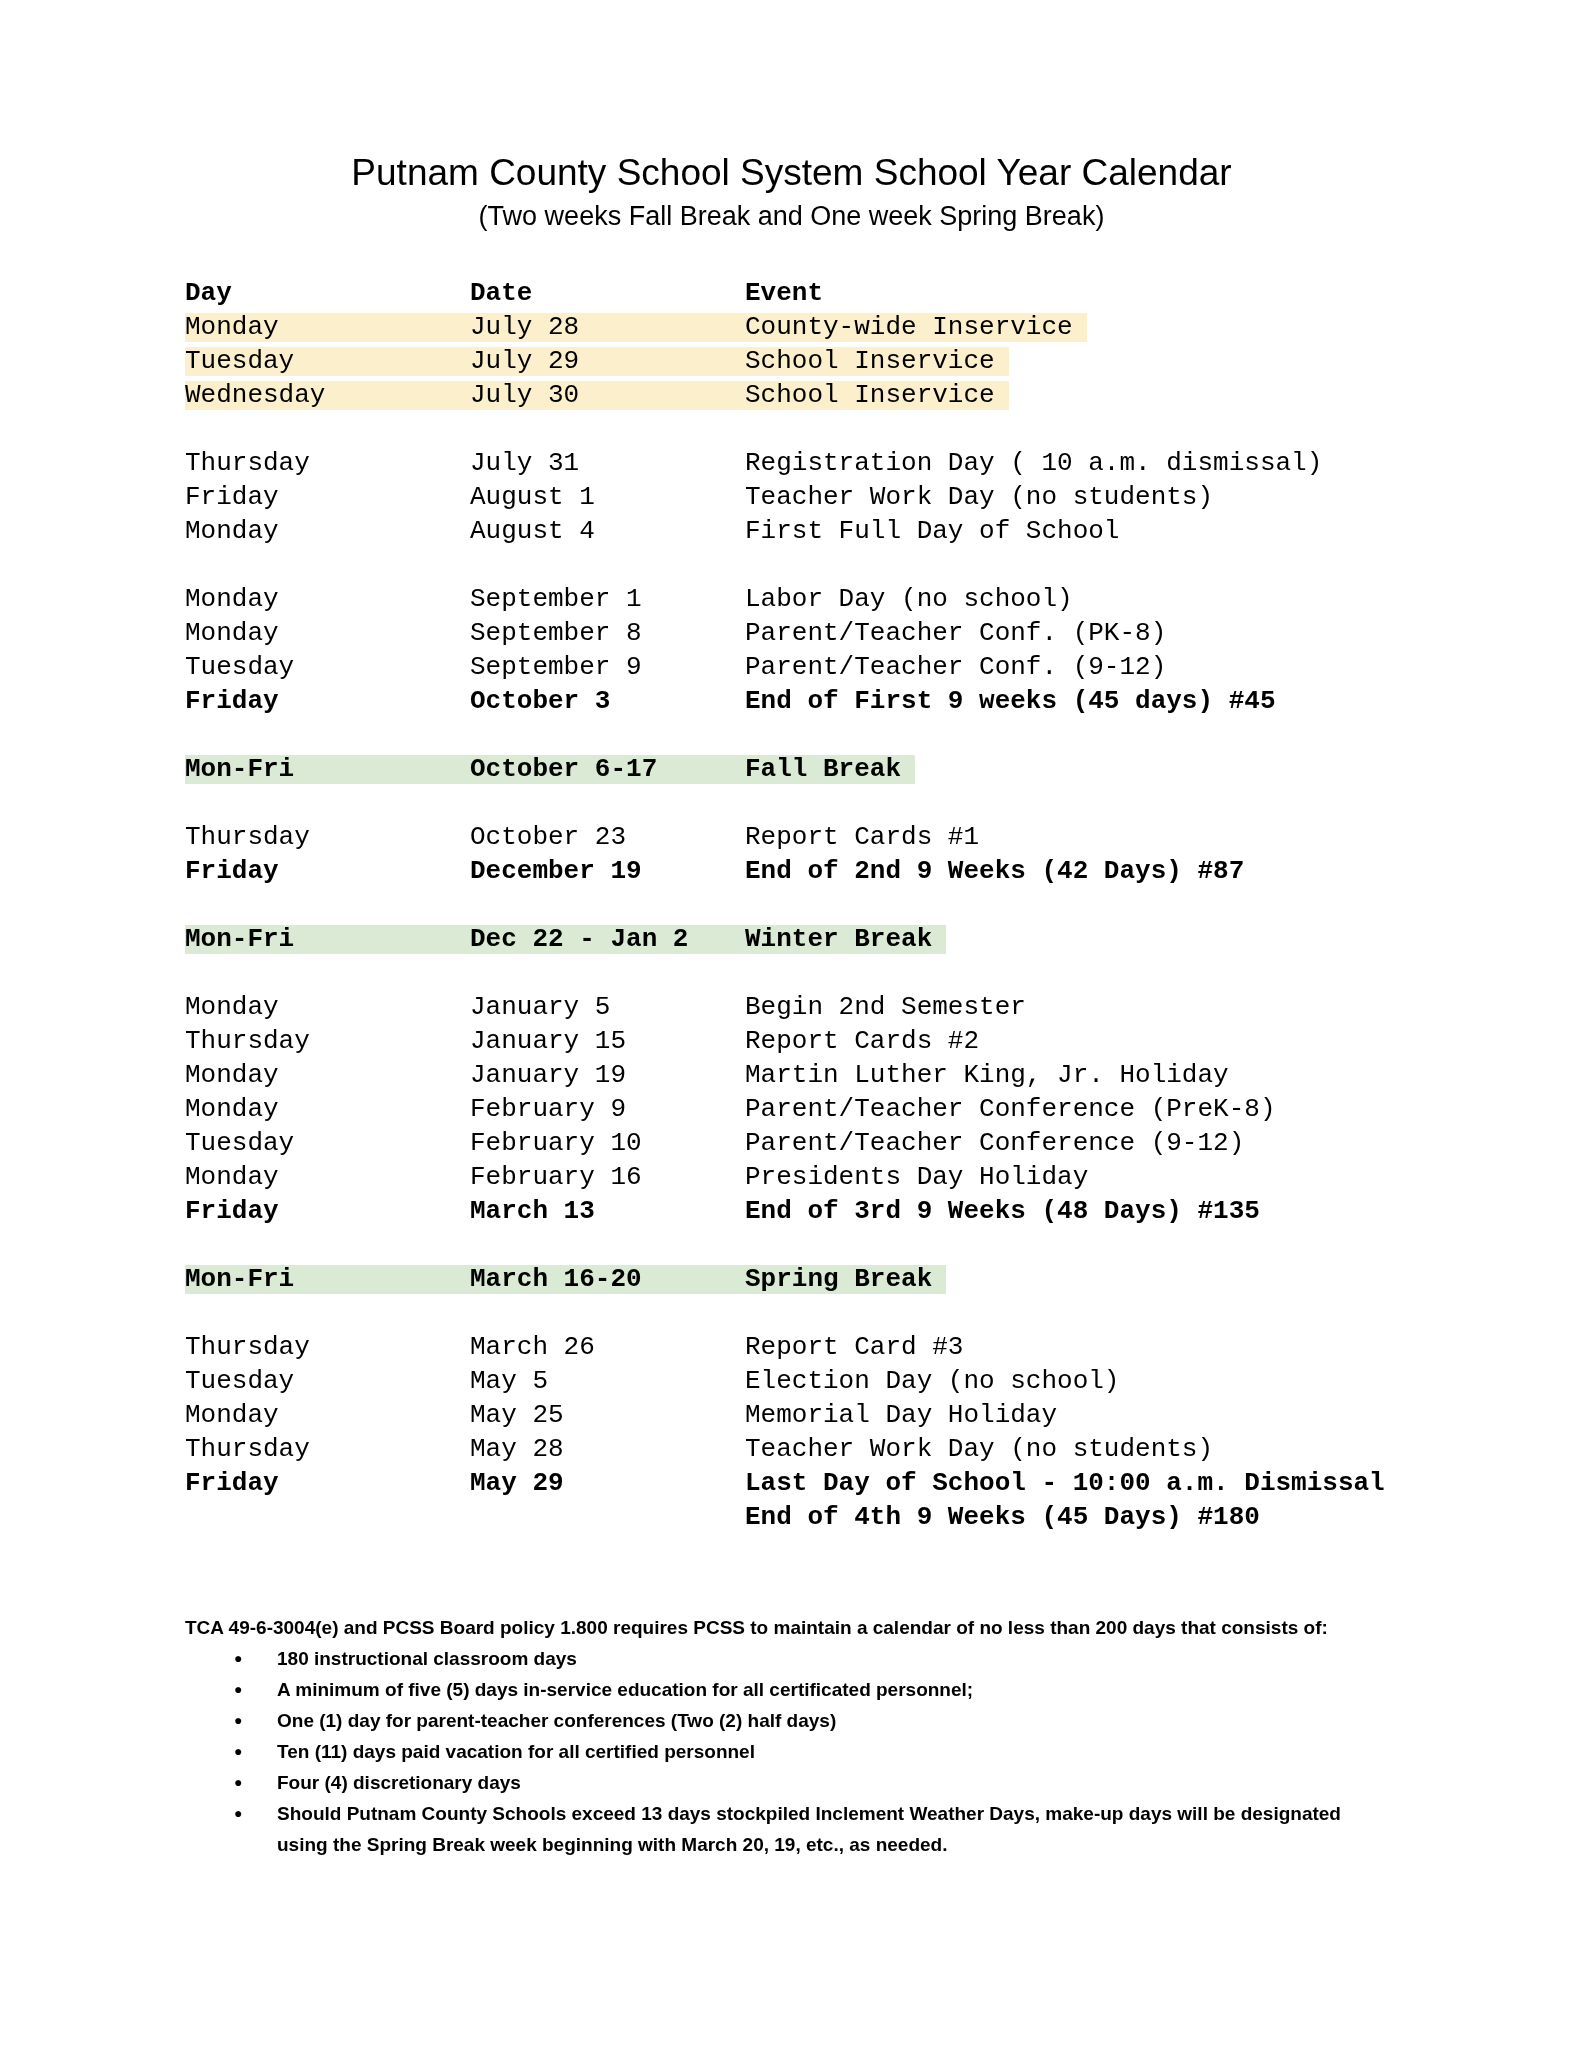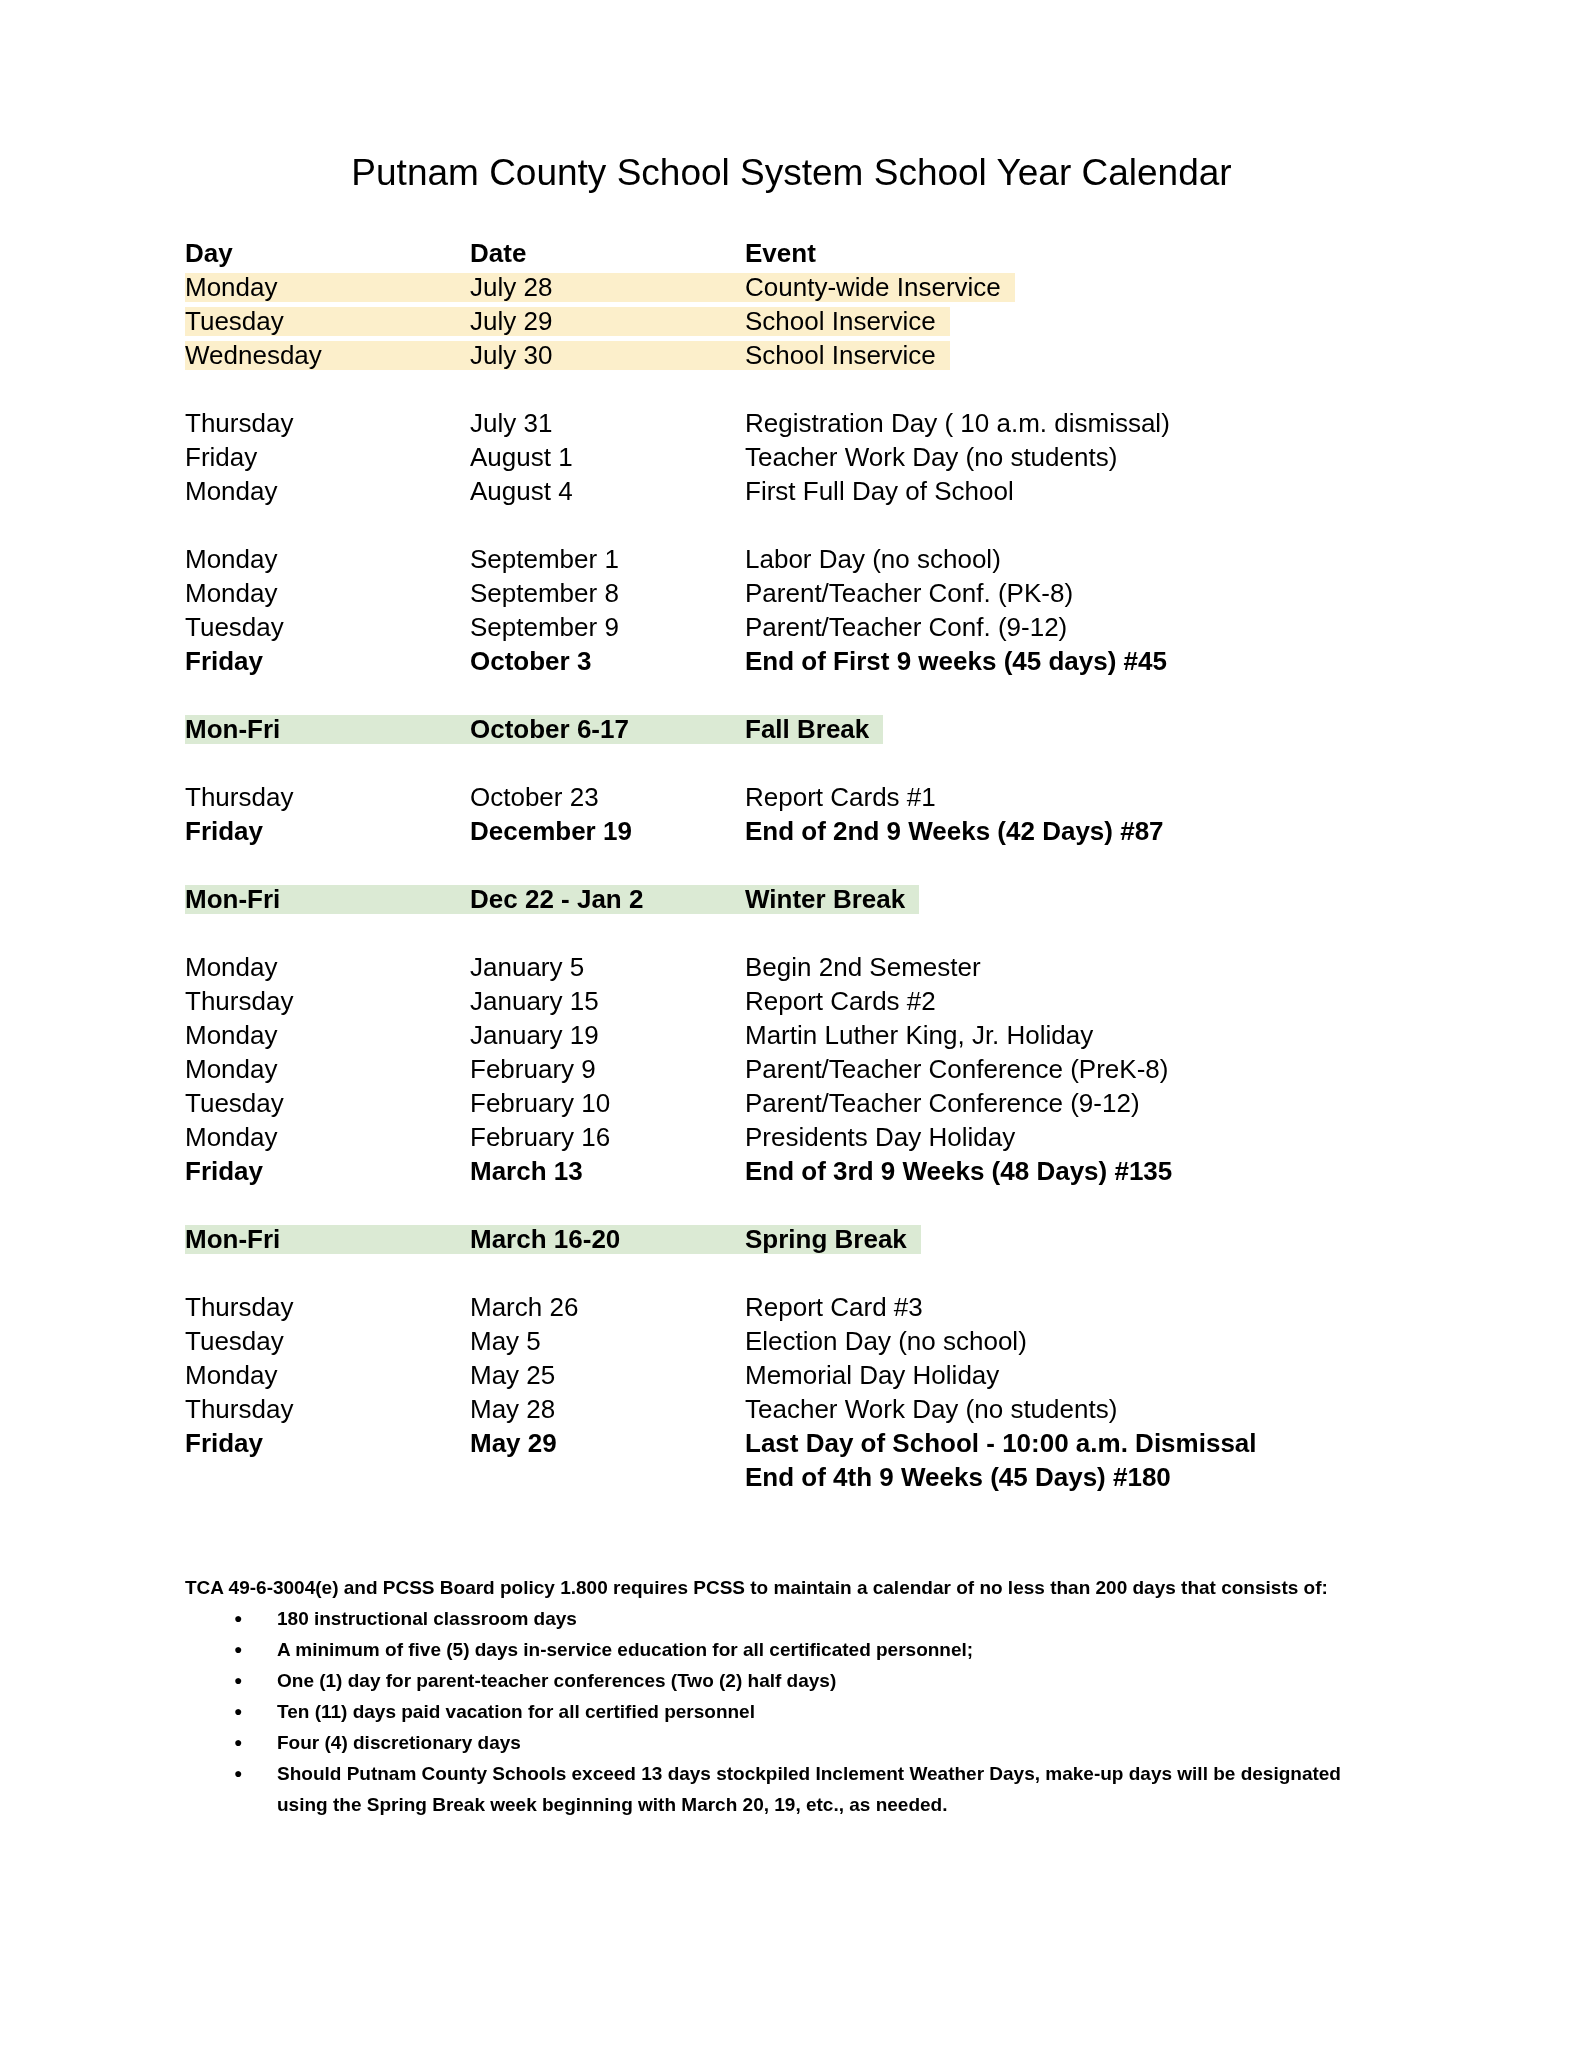--- a/index.html
+++ b/index.html
@@ -12,21 +12,21 @@
     color:#000000;
     overflow:hidden;
   }
   
   .title-block{padding-top:150px;text-align:center;}
   .title-line1{font-size:37px;line-height:46px;}
   .title-line2{font-size:34px;line-height:46px;text-decoration:underline;text-decoration-thickness:2px;text-underline-offset:5px;}
   .subtitle{font-size:27px;line-height:40px;}
   
   .calendar{margin-left:185px;margin-top:40px;}
-  .row{display:flex;align-items:center;height:34px;font-size:26px;white-space:nowrap;}
+  .row{display:flex;align-items:center;height:34px;font-size:26px;white-space:nowrap;font-family:Liberation Mono, monospace;}
   .row.bold{font-weight:bold;}
   .cell{height:29px;line-height:29px;}
   .cell.day{width:285px;}
   .cell.date{width:275px;}
   .cell.event{flex:0 0 auto;}
   .event-text{display:inline-block;height:29px;line-height:29px;}
   .spacer{height:34px;}
   
   .row.hl-yellow .cell.day,
   .row.hl-yellow .cell.date{background:var(--hl-yellow);}
@@ -41,20 +41,21 @@
   .bullet .dot{width:43px;flex:0 0 43px;font-size:14px;line-height:31px;}
   .bullet .text{max-width:1085px;}
 </style>
 </head>
 <body>
 
 <div class="page">
 
   <div class="title-block">
     <div class="title-line1">Putnam County School System School Year Calendar</div>
+    <div class="subtitle">(Two weeks Fall Break and One week Spring Break)</div>
   </div>
 
   <div class="calendar">
     <div class="row bold">
       <div class="cell day">Day</div>
       <div class="cell date">Date</div>
       <div class="cell event"><span class="event-text">Event</span></div>
     </div>
 
   <div class="row hl-yellow">

